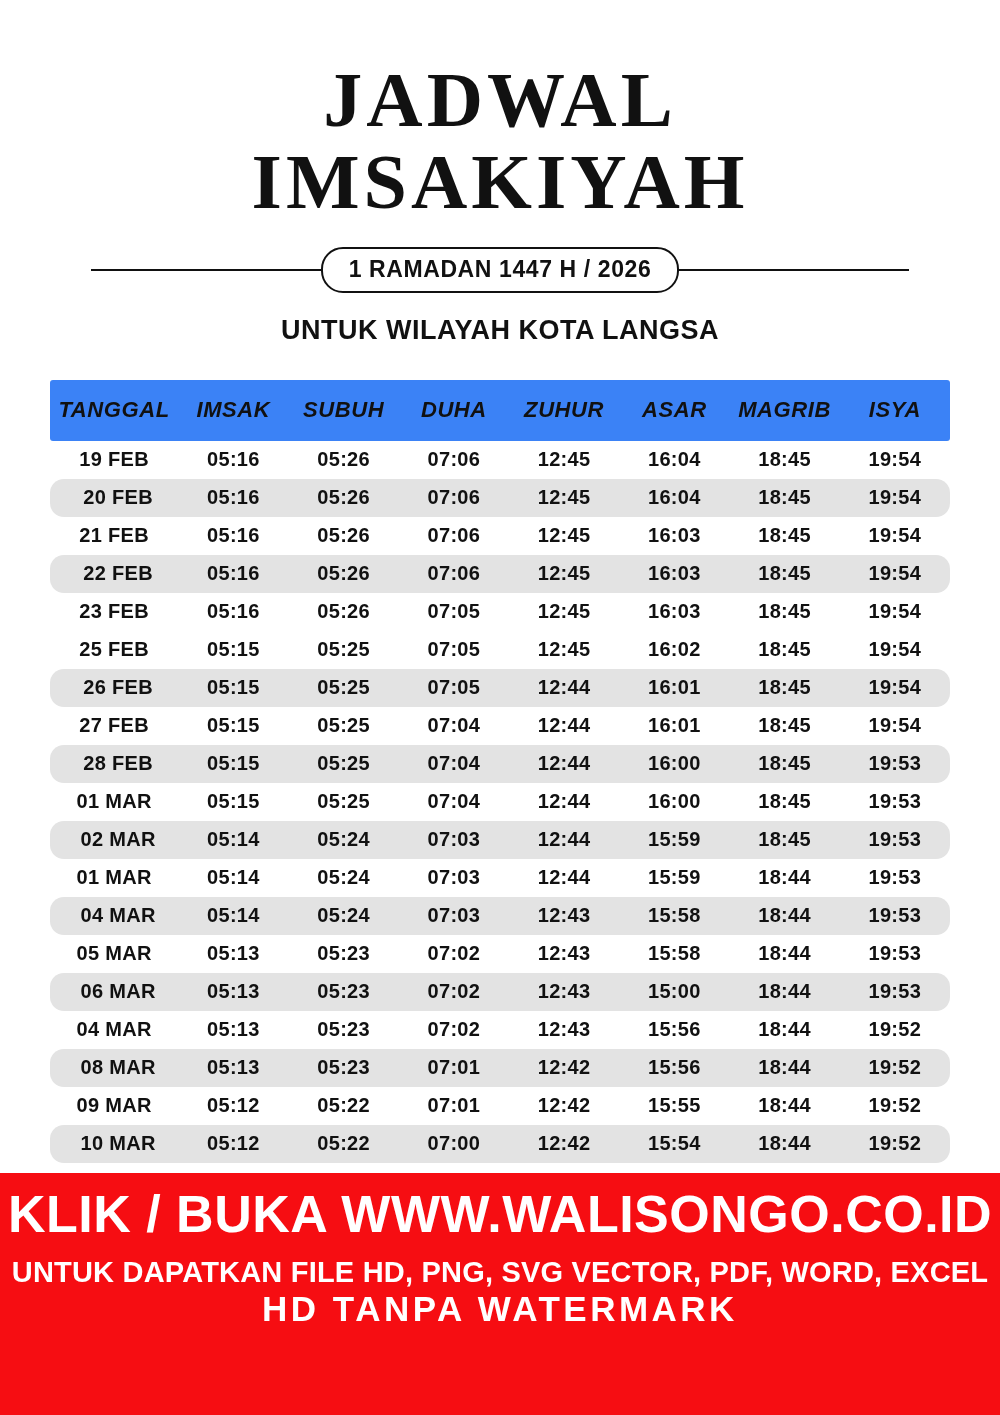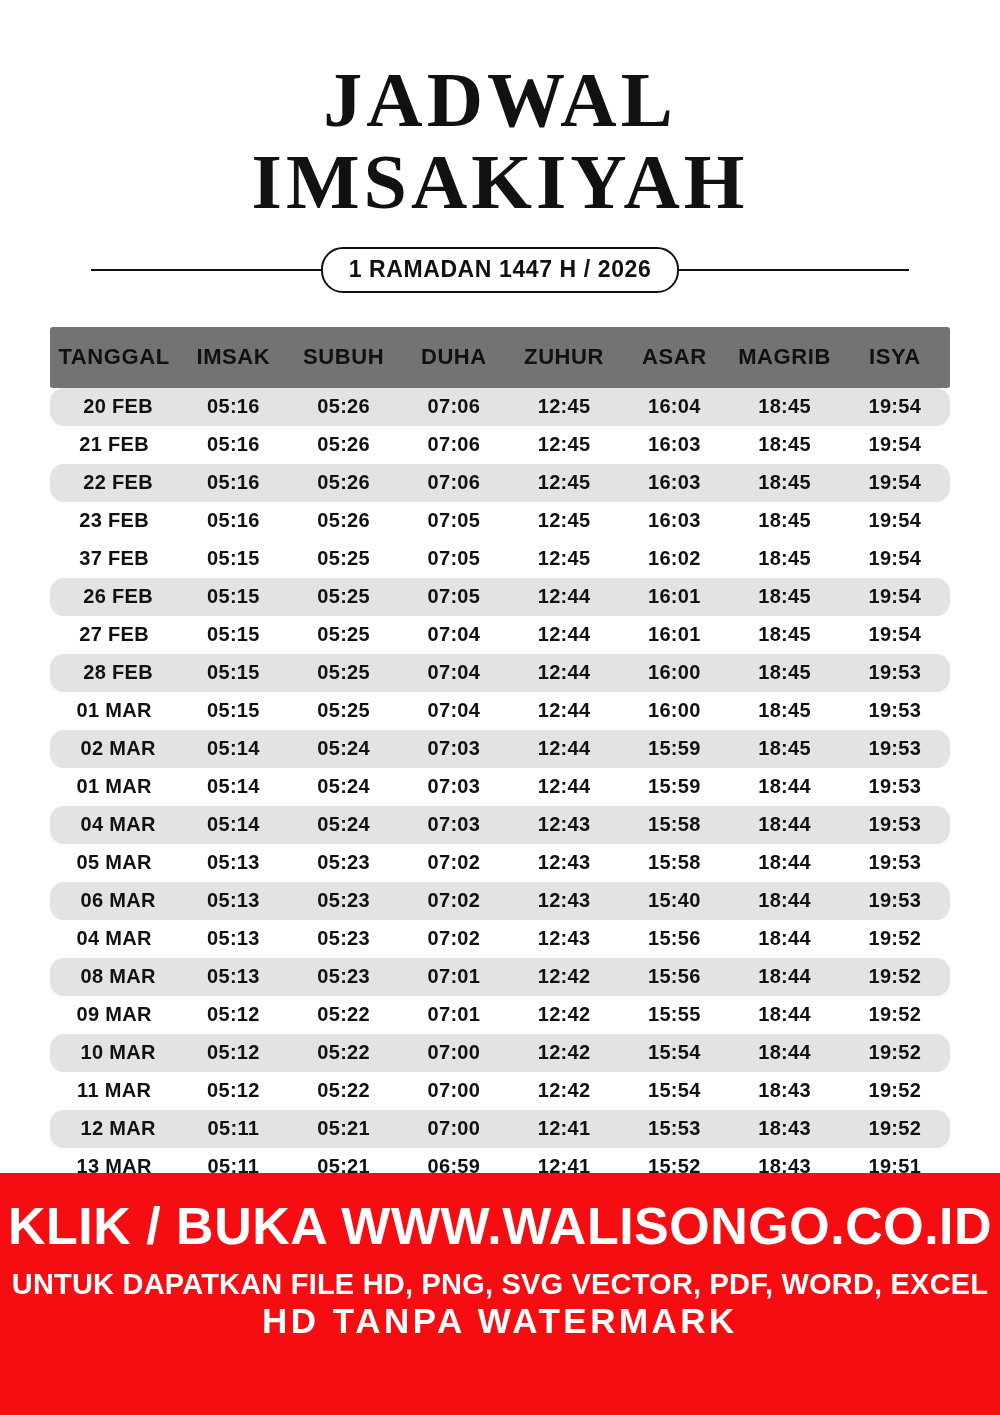--- a/index.html
+++ b/index.html
@@ -75,28 +75,29 @@
   .table-wrap {
     margin: 34px 50px 0 50px;
   }
   table.schedule {
     width: 900px;
     border-collapse: separate;
     border-spacing: 0;
     table-layout: fixed;
   }
   table.schedule th {
-    background: #737373;
+    background: #3b82f6;
     color: #111;
     font-size: 22px;
     font-weight: bold;
     letter-spacing: 0.6px;
     padding: 17px 0 18px 0;
     text-align: center;
     border: none;
+    font-style: italic;
   }
   table.schedule th:first-child { border-top-left-radius: 3px; border-bottom-left-radius: 3px; }
   table.schedule th:last-child { border-top-right-radius: 3px; border-bottom-right-radius: 3px; }
 
   table.schedule td {
     font-size: 20px;
     font-weight: bold;
     color: #111;
     text-align: center;
     padding: 7px 0 8px 0;
@@ -113,21 +114,21 @@
   
   .banner {
     position: absolute;
     left: 0;
     bottom: 0;
     width: 1000px;
     height: 242px;
     background: #f60d12;
     color: #ffffff;
     text-align: center;
-    padding-top: 26px;
+    padding-top: 14px;
   }
   .banner-l1 {
     font-size: 52px;
     font-weight: bold;
     letter-spacing: 0.5px;
     line-height: 1.05;
     white-space: nowrap;
   }
   .banner-l2 {
     margin-top: 14px;
@@ -149,20 +150,21 @@
 <div class="header">
   <div class="title-line title-1">JADWAL</div>
   <div class="title-line title-2">IMSAKIYAH</div>
 
   <div class="ribbon-row">
     <div class="ribbon-line"></div>
     <div class="ribbon-pill">1 RAMADAN 1447 H / 2026</div>
     <div class="ribbon-line"></div>
   </div>
 
+  <div class="subtitle">UNTUK WILAYAH KOTA LANGSA</div>
 </div>
 
 <div class="table-wrap">
   <table class="schedule">
     <colgroup>
       <col class="c-date">
       <col class="c-col">
         <col class="c-col">
         <col class="c-col">
       <col class="c-col">
@@ -176,20 +178,30 @@
           <th>IMSAK</th>
           <th>SUBUH</th>
           <th>DUHA</th>
           <th>ZUHUR</th>
           <th>ASAR</th>
           <th>MAGRIB</th>
           <th>ISYA</th>
         </tr>
     </thead>
     <tbody id="body-rows">
+        <tr class="odd">
+          <td>19 FEB</td>
+          <td>05:16</td>
+          <td>05:26</td>
+          <td>07:06</td>
+          <td>12:45</td>
+          <td>16:04</td>
+          <td>18:45</td>
+          <td>19:54</td>
+        </tr>
         <tr class="even">
           <td>20 FEB</td>
           <td>05:16</td>
           <td>05:26</td>
           <td>07:06</td>
           <td>12:45</td>
           <td>16:04</td>
           <td>18:45</td>
           <td>19:54</td>
         </tr>
@@ -217,21 +229,21 @@
           <td>23 FEB</td>
           <td>05:16</td>
           <td>05:26</td>
           <td>07:05</td>
           <td>12:45</td>
           <td>16:03</td>
           <td>18:45</td>
           <td>19:54</td>
         </tr>
         <tr class="odd">
-          <td>37 FEB</td>
+          <td>25 FEB</td>
           <td>05:15</td>
           <td>05:25</td>
           <td>07:05</td>
           <td>12:45</td>
           <td>16:02</td>
           <td>18:45</td>
           <td>19:54</td>
         </tr>
         <tr class="even">
           <td>26 FEB</td>
@@ -312,21 +324,21 @@
           <td>15:58</td>
           <td>18:44</td>
           <td>19:53</td>
         </tr>
         <tr class="even">
           <td>06 MAR</td>
           <td>05:13</td>
           <td>05:23</td>
           <td>07:02</td>
           <td>12:43</td>
-          <td>15:40</td>
+          <td>15:00</td>
           <td>18:44</td>
           <td>19:53</td>
         </tr>
         <tr class="odd">
           <td>04 MAR</td>
           <td>05:13</td>
           <td>05:23</td>
           <td>07:02</td>
           <td>12:43</td>
           <td>15:56</td>

